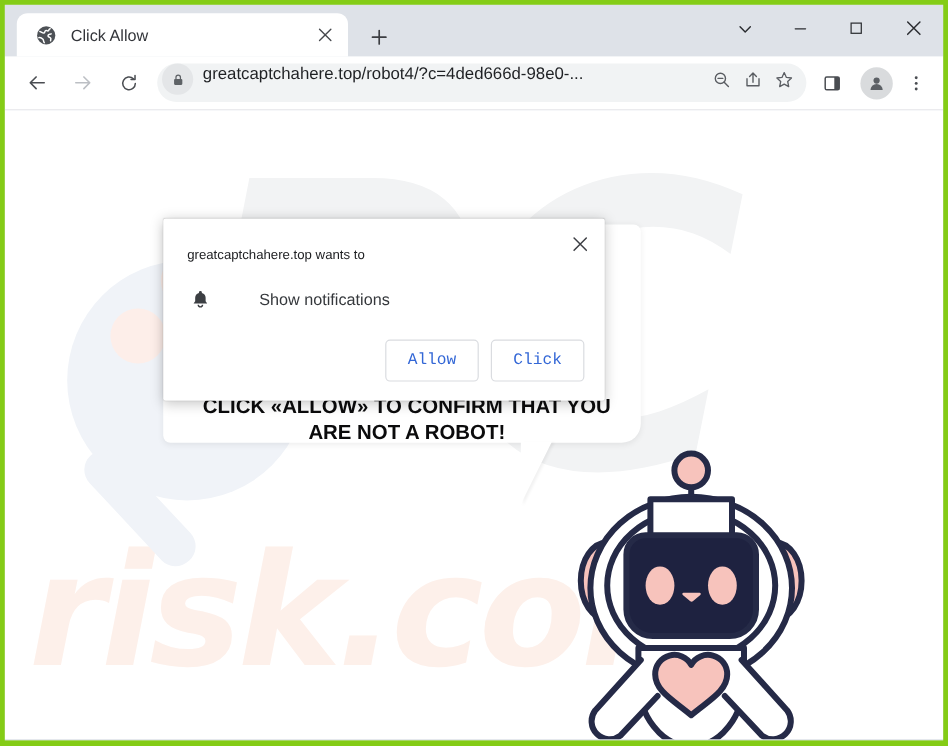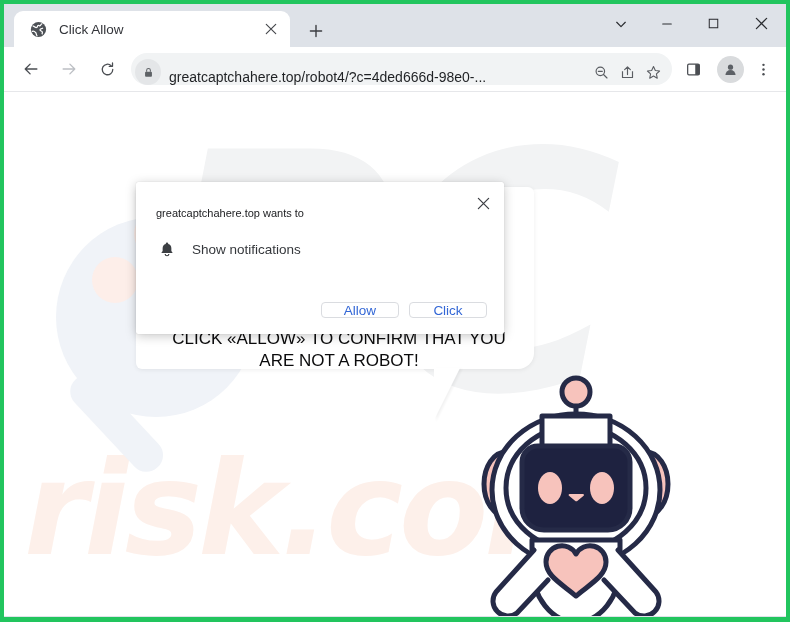--- a/index.html
+++ b/index.html
@@ -7,21 +7,21 @@
     width: 790px; height: 622px;
     font-family: "Liberation Sans", sans-serif;
     background: #ffffff;
     overflow: hidden;
   }
 
   
   .window-frame {
     position: absolute; left: 0; top: 0;
     width: 790px; height: 622px;
-    background: #22c55e;
+    background: #84cc16;
     padding: 4px 4px 4px 4px;
   }
   .window-inner {
     position: relative;
     width: 782px; height: 613px;
     background: #dfe3e9;
     overflow: hidden;
   }
 
   
@@ -94,21 +94,21 @@
   }
   .nav-btn.back   { color: #4a4d52; margin-right: 8px; }
   .nav-btn.fwd    { color: #bcbfc4; margin-right: 8px; }
   .nav-btn.reload { color: #4a4d52; margin-right: 9px; }
 
   .omnibox {
     flex: 1;
     height: 32px;
     background: #f1f3f4;
     border-radius: 16px;
-    display: flex; align-items: flex-end;
+    display: flex; align-items: flex-start;
     padding: 0 6px 0 4px;
     min-width: 0;
   }
   .lock-chip {
     width: 26px; height: 26px;
     border-radius: 50%;
     background: #e4e6e8;
     display: flex; align-items: center; justify-content: center;
     flex: 0 0 26px;
     margin-right: 8px;
@@ -201,21 +201,21 @@
     width: 0; height: 0;
     border-left: 26px solid #ffffff;
     border-bottom: 52px solid transparent;
     filter: drop-shadow(2px 1px 1px rgba(0,0,0,0.05));
   }
   .bubble-text {
     position: absolute;
     left: 150px; top: 236px;
     width: 370px;
     text-align: center;
-    font-size: 17px; font-weight: 400;
+    font-size: 17px; font-weight: 700;
     color: #0b0b0c;
     line-height: 1.28;
     font-family: "Liberation Sans", sans-serif;
   }
 
   
   .perm-dialog {
     position: absolute;
     left: 132px; top: 90px;
     width: 368px; height: 152px;
@@ -232,47 +232,47 @@
   .perm-title {
     position: absolute;
     left: 20px; top: 25px;
     font-size: 11px;
     color: #202124;
     white-space: nowrap;
   }
   .perm-row {
     position: absolute;
     left: 20px; top: 56px;
-    display: flex; align-items: center;
+    display: flex; align-items: center; gap: 24px;
   }
   .perm-bell {
     width: 22px; height: 22px;
     display: flex; align-items: center; justify-content: center;
     margin-right: 14px;
     color: #3c3f43;
   }
   .perm-row-label {
     font-size: 13.5px;
     color: #35383c;
   }
   .perm-actions {
     position: absolute;
     right: 17px; bottom: 16px;
     display: flex; gap: 10px;
   }
   .perm-btn {
     min-width: 78px;
-    height: 16px;
+    height: 35px;
     padding: 0 15px;
     background: #ffffff;
     border: 1px solid #dadce0;
     border-radius: 4px;
     color: #3367d6;
     font-size: 13.5px;
-    font-family: Liberation Sans, sans-serif;
+    font-family: Liberation Mono, monospace;
     display: flex; align-items: center; justify-content: center;
   }
 
   
   .robot {
     position: absolute;
     left: 466px; top: 272px;
     width: 212px; height: 290px;
   }
 </style>

